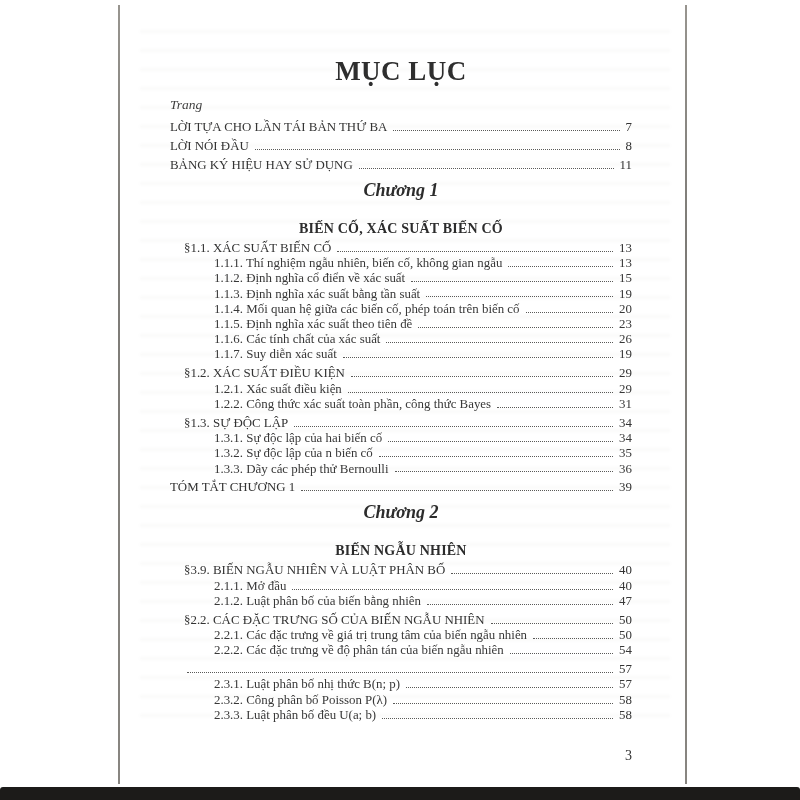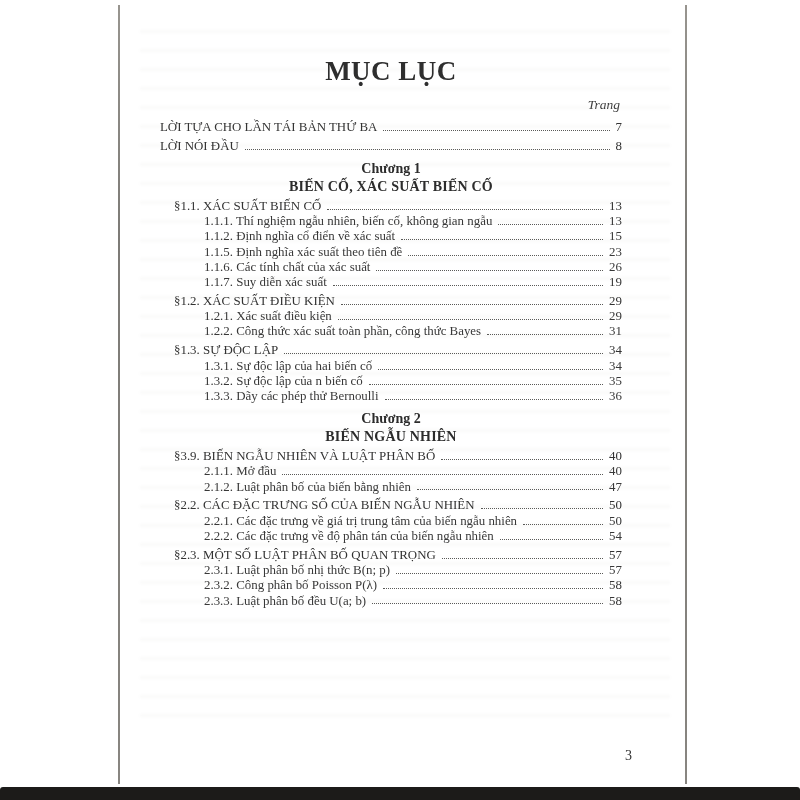--- a/index.html
+++ b/index.html
@@ -38,33 +38,32 @@
     background: repeating-linear-gradient(
       to bottom,
       rgba(110,110,105,0.035) 0 3px,
       transparent 3px 19px);
     filter: blur(1.2px);
     pointer-events: none;
   }
   
   .content {
     position: absolute;
-    left: 160px; top: 56px;
+    left: 170px; top: 56px;
     width: 462px;
   }
   .title {
     margin: 0 0 10px 0;
     text-align: center;
     font-size: 27px;
     font-weight: bold;
     letter-spacing: 0.5px;
     color: #2e2e2e;
   }
   .trang {
-    text-align: right;
     font-style: italic;
     font-size: 13.5px;
     margin: 4px 2px 8px 0;
     color: #3f3f3f;
   }
   
   .toc-section { }
   .row {
     display: flex;
     align-items: baseline;
@@ -82,22 +81,22 @@
   .dots {
     flex: 1 1 auto;
     min-width: 10px;
     margin: 0 3px 4px 3px;
     border-bottom: 1.6px dotted #5a5a58;
     align-self: flex-end;
   }
   .pg { padding-left: 3px; white-space: nowrap; }
   
   .chapter-heading { text-align: center; margin: 7px 0 5px 0; color: #2c2c2c; }
-  .ch-line1 { font-weight: bold; font-size: 14px; }
-  .ch-line2 { font-weight: bold; font-size: 14px; margin-top: 2px; letter-spacing: 0.2px; }
+  .ch-line1 { font-weight: bold; font-size: 18px; font-style: italic; }
+  .ch-line2 { font-weight: bold; font-size: 14px; margin-top: 20px; letter-spacing: 0.2px; }
   
   .folio {
     position: absolute;
     left: 170px; width: 462px;
     top: 748px;
     text-align: right;
     font-size: 14px;
     color: #333333;
   }
 </style>
@@ -118,20 +117,25 @@
           <div class="row level-0">
             <span class="label">LỜI TỰA CHO LẦN TÁI BẢN THỨ BA</span>
             <span class="dots"></span>
             <span class="pg">7</span>
           </div>
           <div class="row level-0">
             <span class="label">LỜI NÓI ĐẦU</span>
             <span class="dots"></span>
             <span class="pg">8</span>
           </div>
+          <div class="row level-0">
+            <span class="label">BẢNG KÝ HIỆU HAY SỬ DỤNG</span>
+            <span class="dots"></span>
+            <span class="pg">11</span>
+          </div>
         </div>
         <div class="chapter-heading">
           <div class="ch-line1">Chương 1</div>
           <div class="ch-line2">BIẾN CỐ, XÁC SUẤT BIẾN CỐ</div>
         </div>
         <div class="toc-section">
           <div class="row level-1">
             <span class="label">§1.1. XÁC SUẤT BIẾN CỐ</span>
             <span class="dots"></span>
             <span class="pg">13</span>
@@ -140,20 +144,30 @@
             <span class="label">1.1.1. Thí nghiệm ngẫu nhiên, biến cố, không gian ngẫu</span>
             <span class="dots"></span>
             <span class="pg">13</span>
           </div>
           <div class="row level-2">
             <span class="label">1.1.2. Định nghĩa cổ điển về xác suất</span>
             <span class="dots"></span>
             <span class="pg">15</span>
           </div>
           <div class="row level-2">
+            <span class="label">1.1.3. Định nghĩa xác suất bằng tần suất</span>
+            <span class="dots"></span>
+            <span class="pg">19</span>
+          </div>
+          <div class="row level-2">
+            <span class="label">1.1.4. Mối quan hệ giữa các biến cố, phép toán trên biến cố</span>
+            <span class="dots"></span>
+            <span class="pg">20</span>
+          </div>
+          <div class="row level-2">
             <span class="label">1.1.5. Định nghĩa xác suất theo tiên đề</span>
             <span class="dots"></span>
             <span class="pg">23</span>
           </div>
           <div class="row level-2">
             <span class="label">1.1.6. Các tính chất của xác suất</span>
             <span class="dots"></span>
             <span class="pg">26</span>
           </div>
           <div class="row level-2">
@@ -188,20 +202,25 @@
           </div>
           <div class="row level-2">
             <span class="label">1.3.2. Sự độc lập của n biến cố</span>
             <span class="dots"></span>
             <span class="pg">35</span>
           </div>
           <div class="row level-2">
             <span class="label">1.3.3. Dãy các phép thử Bernoulli</span>
             <span class="dots"></span>
             <span class="pg">36</span>
+          </div>
+          <div class="row level-0">
+            <span class="label">TÓM TẮT CHƯƠNG 1</span>
+            <span class="dots"></span>
+            <span class="pg">39</span>
           </div>
         </div>
         <div class="chapter-heading">
           <div class="ch-line1">Chương 2</div>
           <div class="ch-line2">BIẾN NGẪU NHIÊN</div>
         </div>
         <div class="toc-section">
           <div class="row level-1">
             <span class="label">§3.9. BIẾN NGẪU NHIÊN VÀ LUẬT PHÂN BỐ</span>
             <span class="dots"></span>
@@ -226,21 +245,20 @@
             <span class="label">2.2.1. Các đặc trưng về giá trị trung tâm của biến ngẫu nhiên</span>
             <span class="dots"></span>
             <span class="pg">50</span>
           </div>
           <div class="row level-2">
             <span class="label">2.2.2. Các đặc trưng về độ phân tán của biến ngẫu nhiên</span>
             <span class="dots"></span>
             <span class="pg">54</span>
           </div>
           <div class="row level-1">
-            <span class="label">§2.3. MỘT SỐ LUẬT PHÂN BỐ QUAN TRỌNG</span>
             <span class="dots"></span>
             <span class="pg">57</span>
           </div>
           <div class="row level-2">
             <span class="label">2.3.1. Luật phân bố nhị thức B(n; p)</span>
             <span class="dots"></span>
             <span class="pg">57</span>
           </div>
           <div class="row level-2">
             <span class="label">2.3.2. Công phân bố Poisson P(λ)</span>

